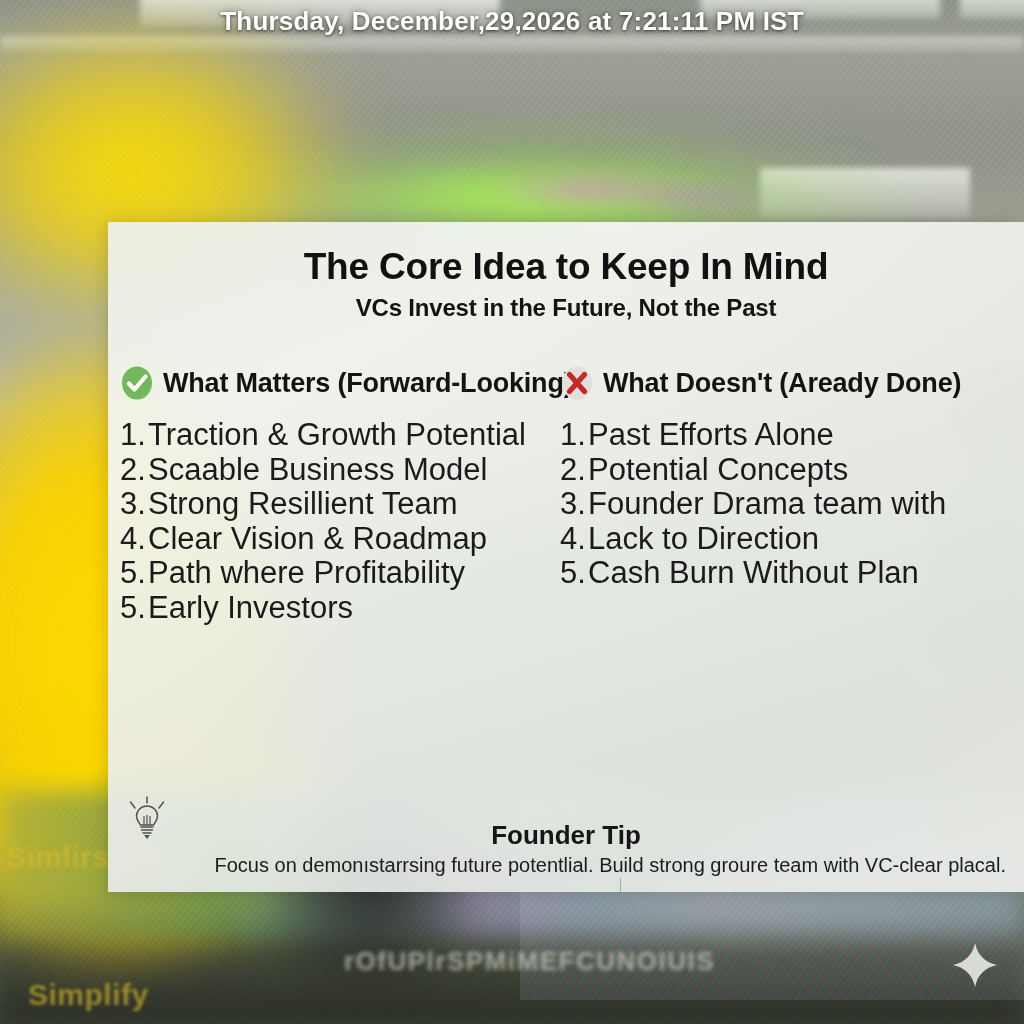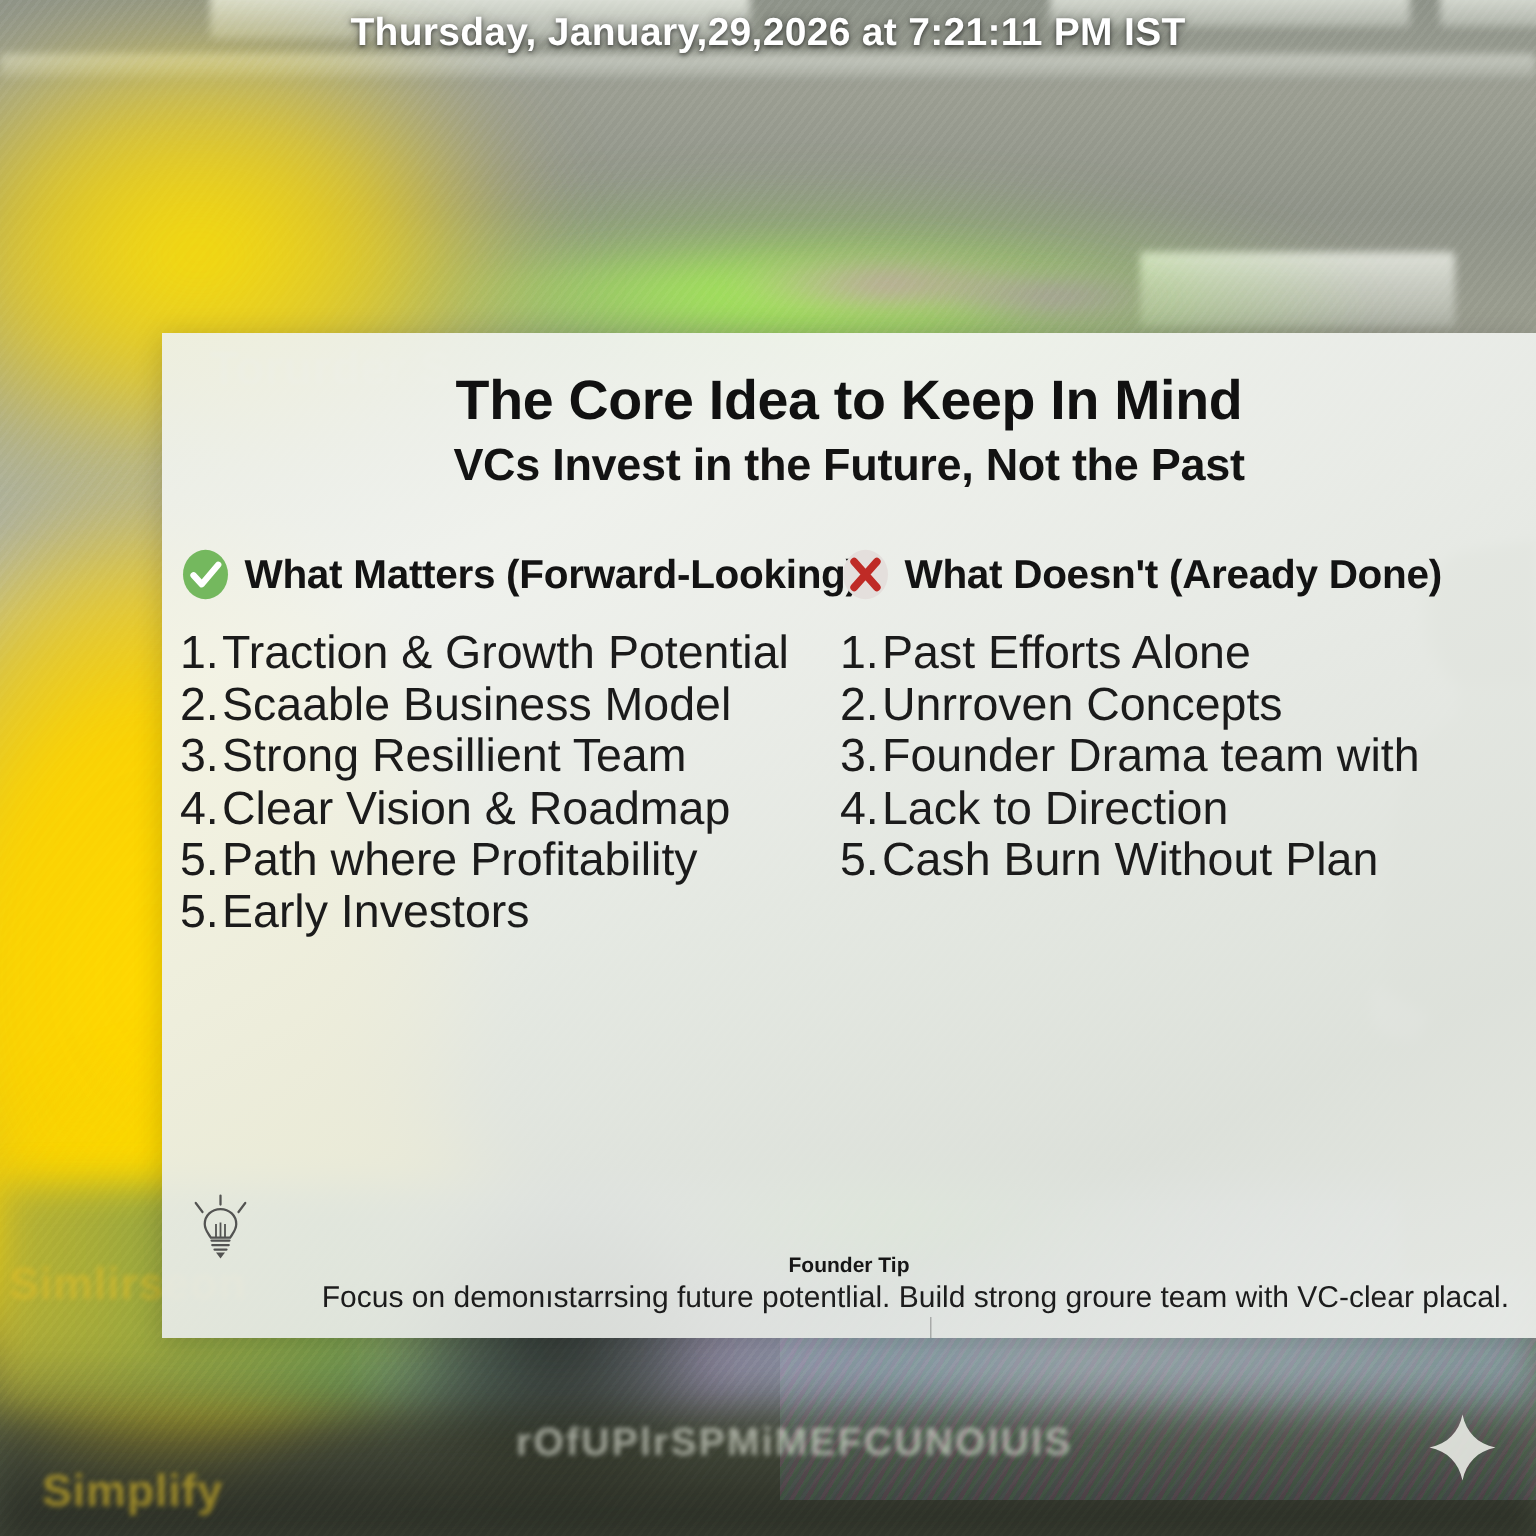--- a/index.html
+++ b/index.html
@@ -228,21 +228,21 @@
     text-align: center;
     font-size: 37px;
     font-weight: bold;
     color: #111111;
     letter-spacing: -0.2px;
   }
   .subtitle {
     position: absolute;
     top: 72px; left: 0; right: 0;
     text-align: center;
-    font-size: 30px;
+    font-size: 24px;
     font-weight: bold;
     color: #131313;
     letter-spacing: -0.2px;
   }
 
   .columns {
     position: absolute;
     top: 140px; left: 0; right: 0;
     display: flex;
   }
@@ -279,21 +279,21 @@
   .li-num { display: inline-block; min-width: 28px; }
 
   
   .footer {
     position: absolute;
     left: 0; right: 0; bottom: 14px;
     padding: 0 18px 0 18px;
   }
   .footer-title {
     text-align: center;
-    font-size: 14px;
+    font-size: 26px;
     font-weight: bold;
     color: #161616;
     margin-bottom: 1px;
   }
   .footer-body {
     text-align: right;
     font-size: 20px;
     line-height: 26px;
     color: #1c1c1c;
   }
@@ -346,21 +346,21 @@
 
   <div class="ghost-text ghost-simlirseon">Simlirseon</div>
   <div class="ghost-text ghost-simplify">Simplify</div>
   <div class="ghost-text ghost-watermark">rOfUPlrSPMiMEFCUNOIUIS</div>
   <div class="ghost-text ghost-torurder">Torurder S</div>
 
   <svg class="sparkle" viewBox="0 0 46 46">
     <path d="M23 1 C25.5 13 33 20.5 45 23 C33 25.5 25.5 33 23 45 C20.5 33 13 25.5 1 23 C13 20.5 20.5 13 23 1 Z" fill="#e8eae4"></path>
   </svg>
 
-  <div class="timestamp">Thursday, January,29,2026 at 7:21:11 PM IST</div>
+  <div class="timestamp">Thursday, December,29,2026 at 7:21:11 PM IST</div>
 
   <div class="card">
     <div class="card-inner">
 
       <div class="title">The Core Idea to Keep In Mind</div>
       <div class="subtitle">VCs Invest in the Future, Not the Past</div>
 
       <div class="columns">
 
         <div class="col-left">
@@ -384,21 +384,21 @@
         <div class="col-right">
           <div class="col-head">
             <svg class="badge" viewBox="0 0 34 36">
               <ellipse cx="17" cy="18" rx="15" ry="16.5" fill="#e4dfdc"></ellipse>
               <path d="M9.5 9.5 L24.5 26.5 M24.5 9.5 L9.5 26.5" fill="none" stroke="#bf2b26" stroke-width="5.2" stroke-linecap="round"></path>
             </svg>
             <span class="col-head-text">What Doesn't (Aready Done)</span>
           </div>
           <ul class="list">
             <li><span class="li-num">1.</span><span>Past Efforts Alone</span></li>
-            <li><span class="li-num">2.</span><span>Unrroven Concepts</span></li>
+            <li><span class="li-num">2.</span><span>Potential Concepts</span></li>
             <li><span class="li-num">3.</span><span>Founder Drama team with</span></li>
             <li><span class="li-num">4.</span><span>Lack to Direction</span></li>
             <li><span class="li-num">5.</span><span>Cash Burn Without Plan</span></li>
           </ul>
         </div>
 
       </div>
 
       <div class="footer">
         <svg class="bulb" viewBox="0 0 38 46">

